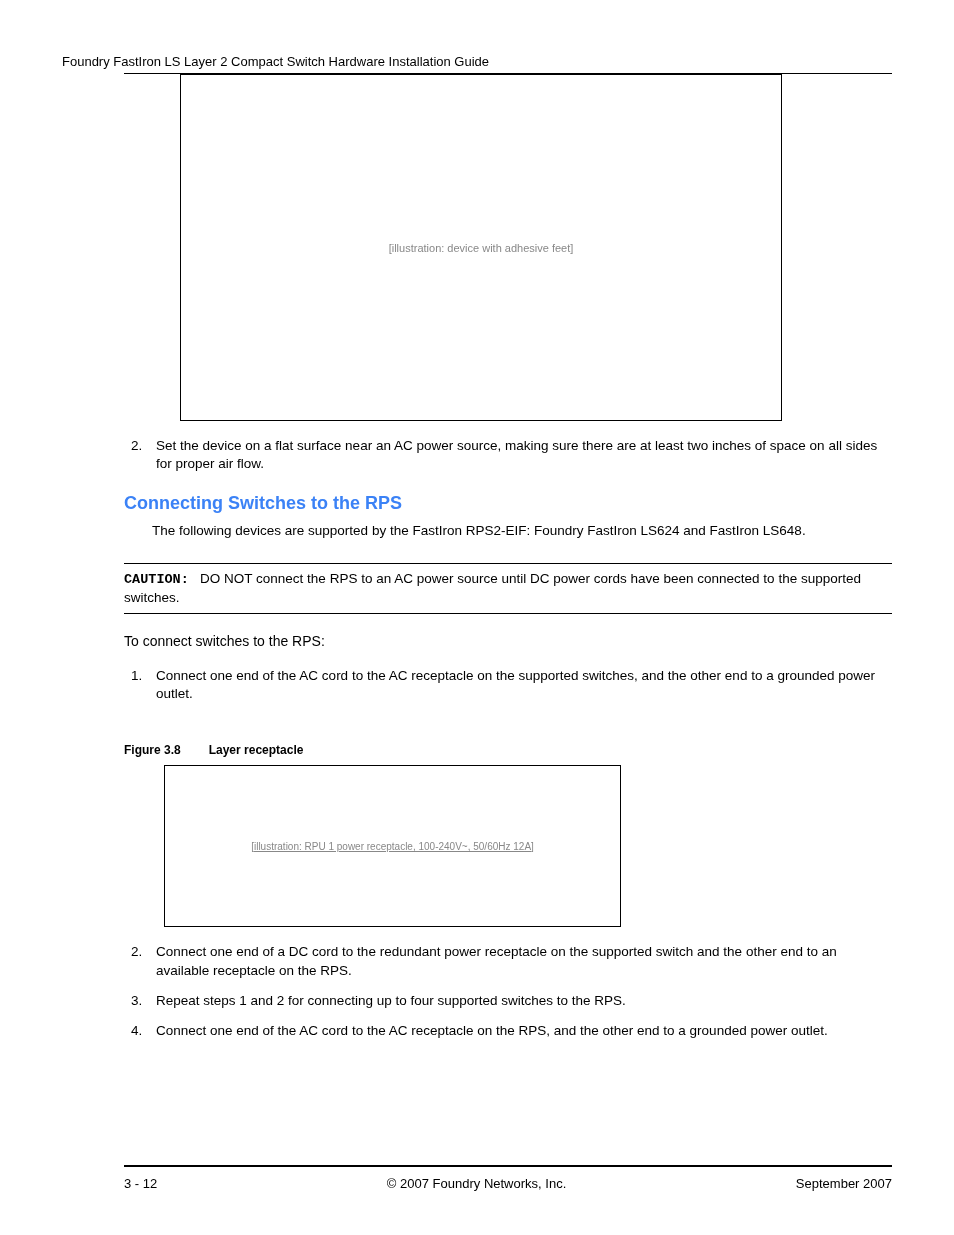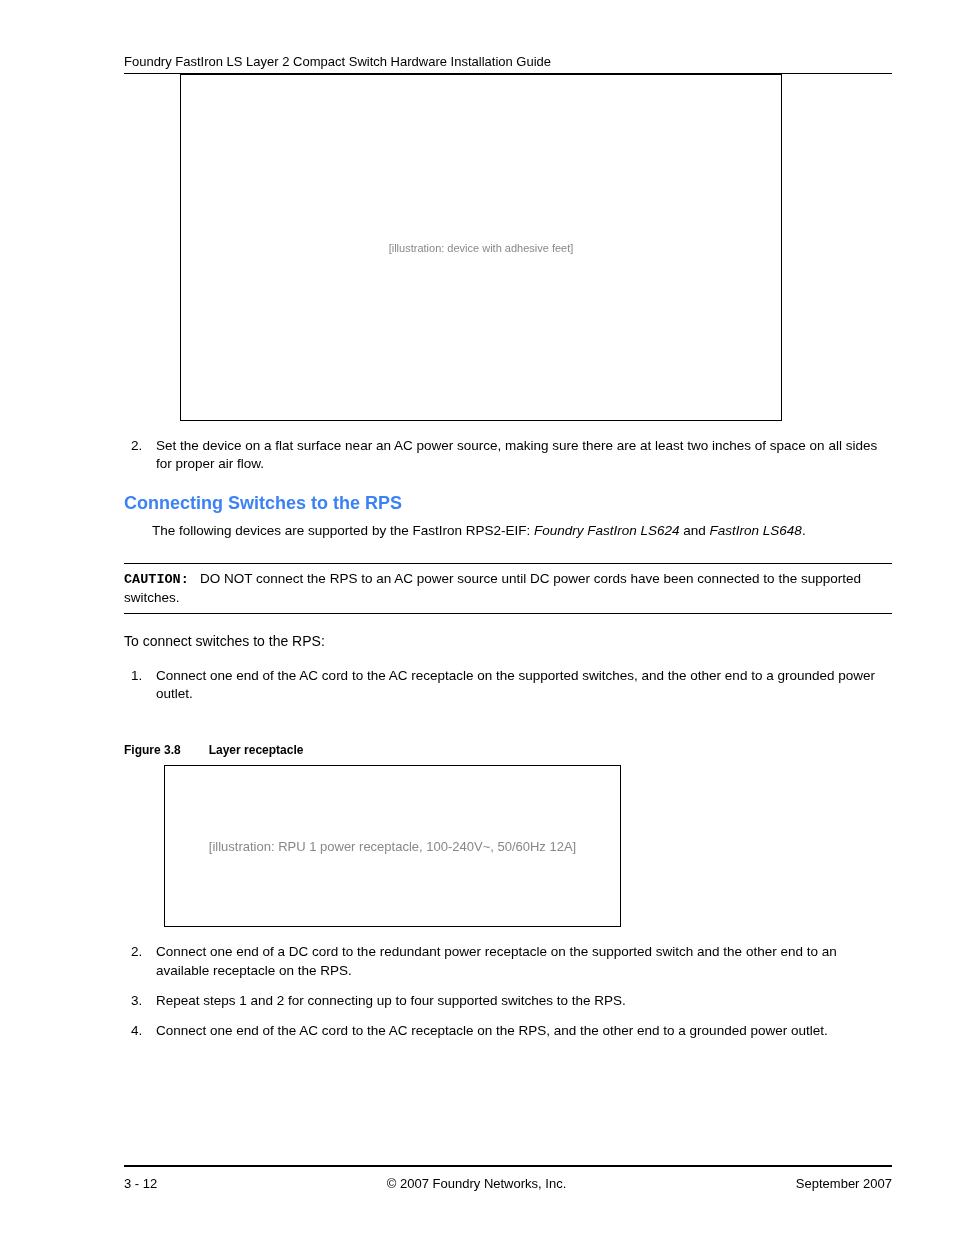--- a/index.html
+++ b/index.html
@@ -12,21 +12,20 @@
   .page {
     width: 954px;
     height: 1235px;
     box-sizing: border-box;
     padding: 54px 62px 40px 62px;
     position: relative;
   }
   .running-header {
     font-size: 13px;
     margin-bottom: 4px;
-    margin-left: 62px;
   }
   .hr-top {
     border: 0;
     border-top: 1px solid #000;
     margin: 2px 0 0 62px;
   }
   .content {
     margin-left: 62px;
   }
   .figcap {
@@ -49,21 +48,22 @@
   }
   .figbox2 {
     border: 1px solid #000;
     width: 455px;
     height: 160px;
     margin-left: 40px;
     display:flex;
     align-items:center;
     justify-content:center;
     color:#888;
-    font-size:13px;
+    font-size:10px;
+    text-decoration:underline;
   }
   ol.steps {
     font-size: 13.5px;
     line-height: 1.35;
     padding-left: 22px;
     margin-top: 16px;
   }
   ol.steps li {
     padding-left: 10px;
     margin-bottom: 12px;
@@ -72,21 +72,21 @@
     color: #3b82f6;
     font-size: 18px;
     font-weight: bold;
     margin: 20px 0 8px 0;
   }
   p.body {
     font-size: 13.5px;
     line-height: 1.35;
     margin: 6px 0 6px 28px;
   }
-  .em { font-style: italic; }
+  .em { }
   .caution-block {
     border-top: 1px solid #000;
     border-bottom: 1px solid #000;
     margin-top: 22px;
     padding: 6px 0;
     font-size: 13.5px;
     line-height: 1.35;
   }
   .caution-block .lab { font-weight: bold; font-family: Liberation Mono, monospace; }
   p.body2 {

